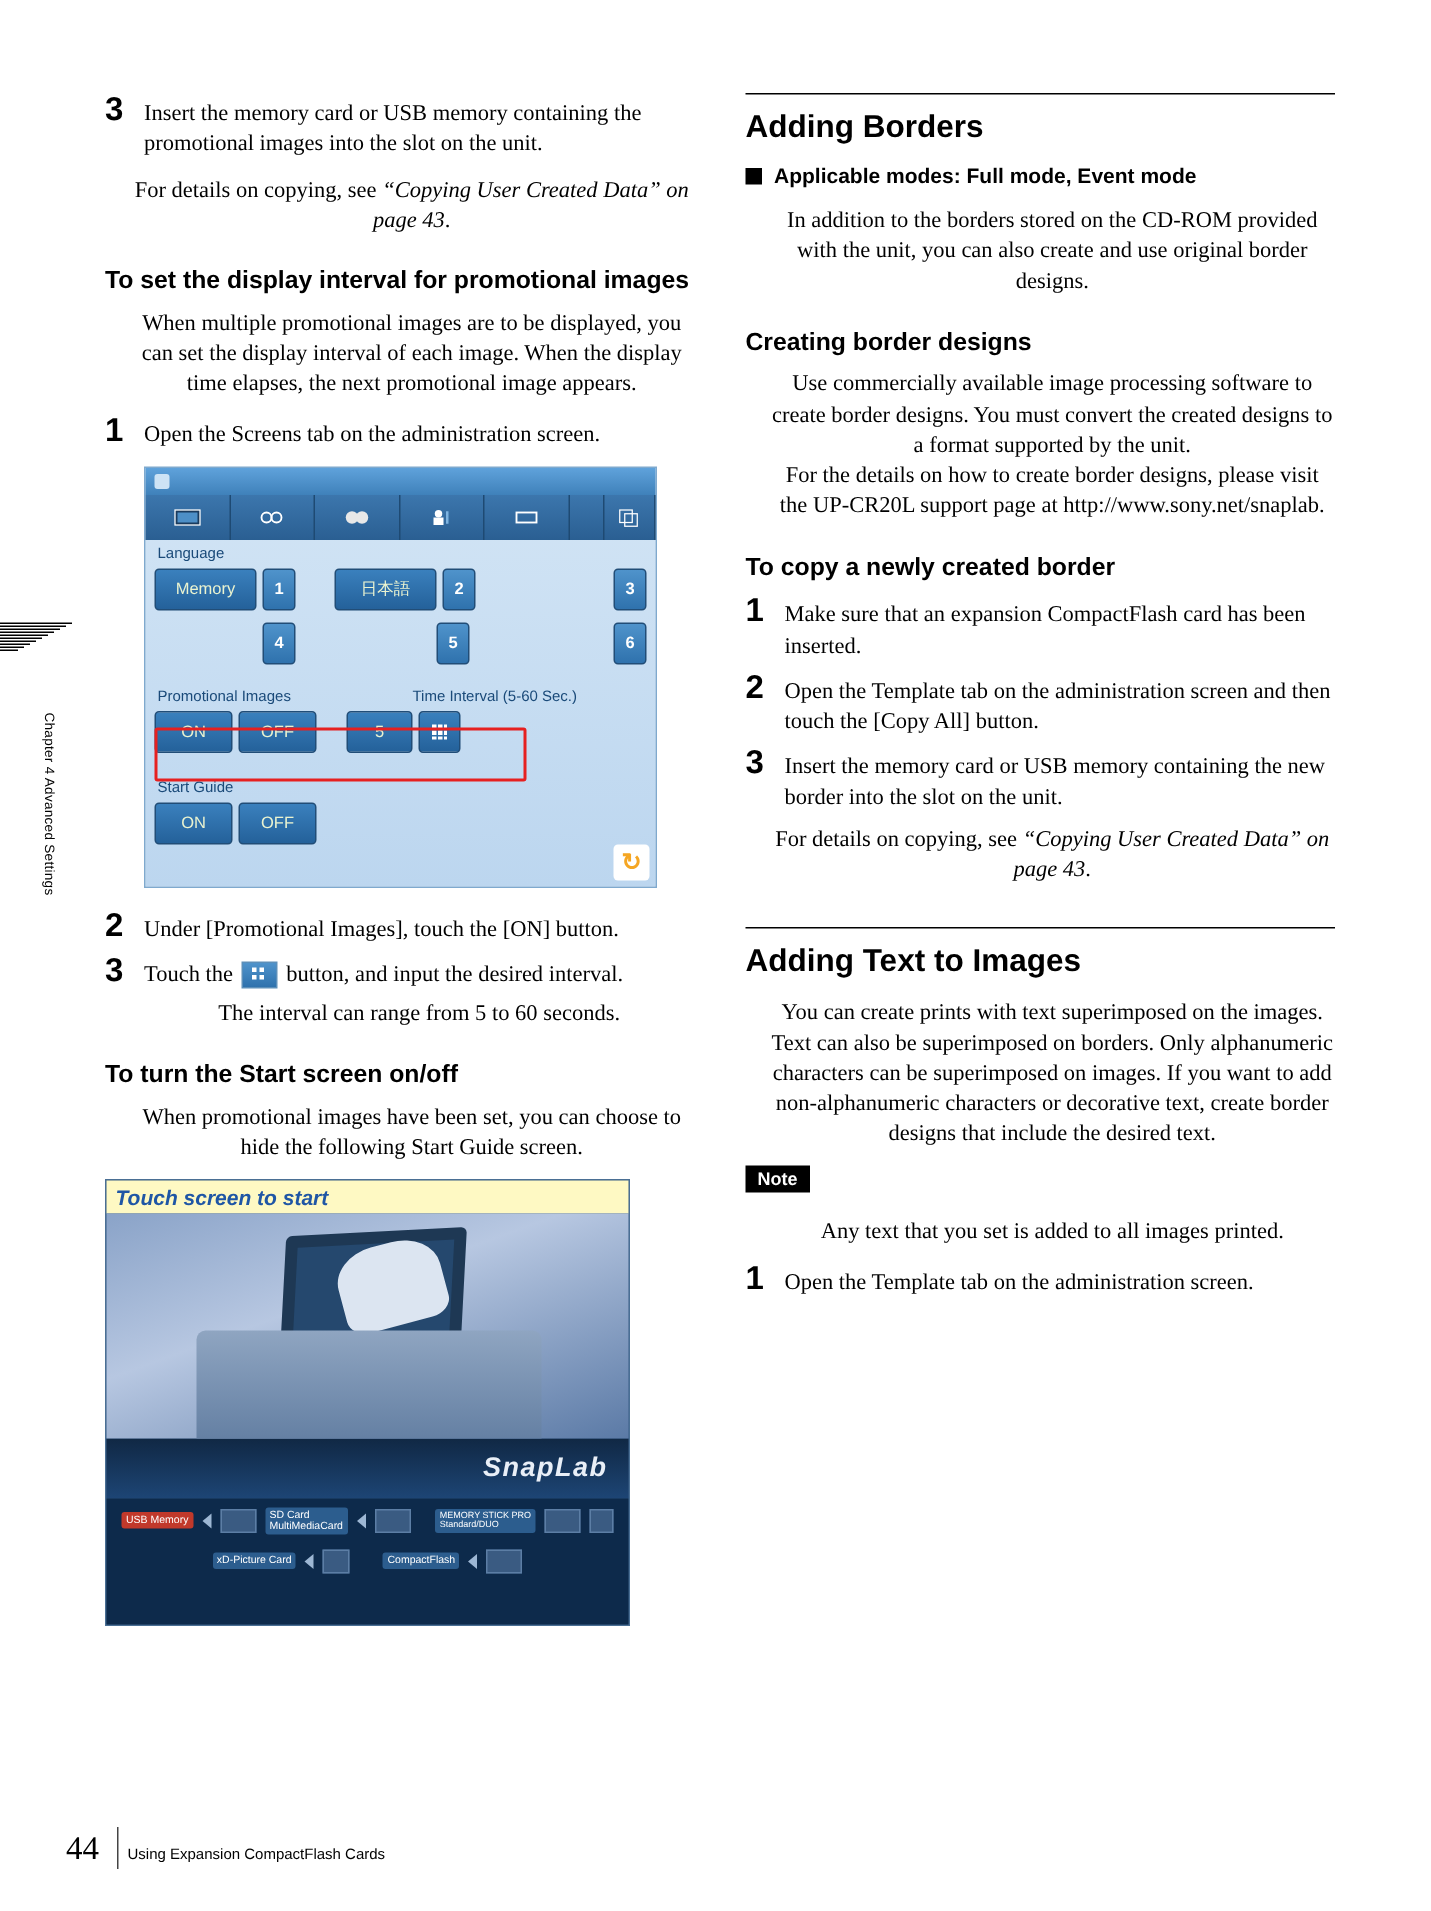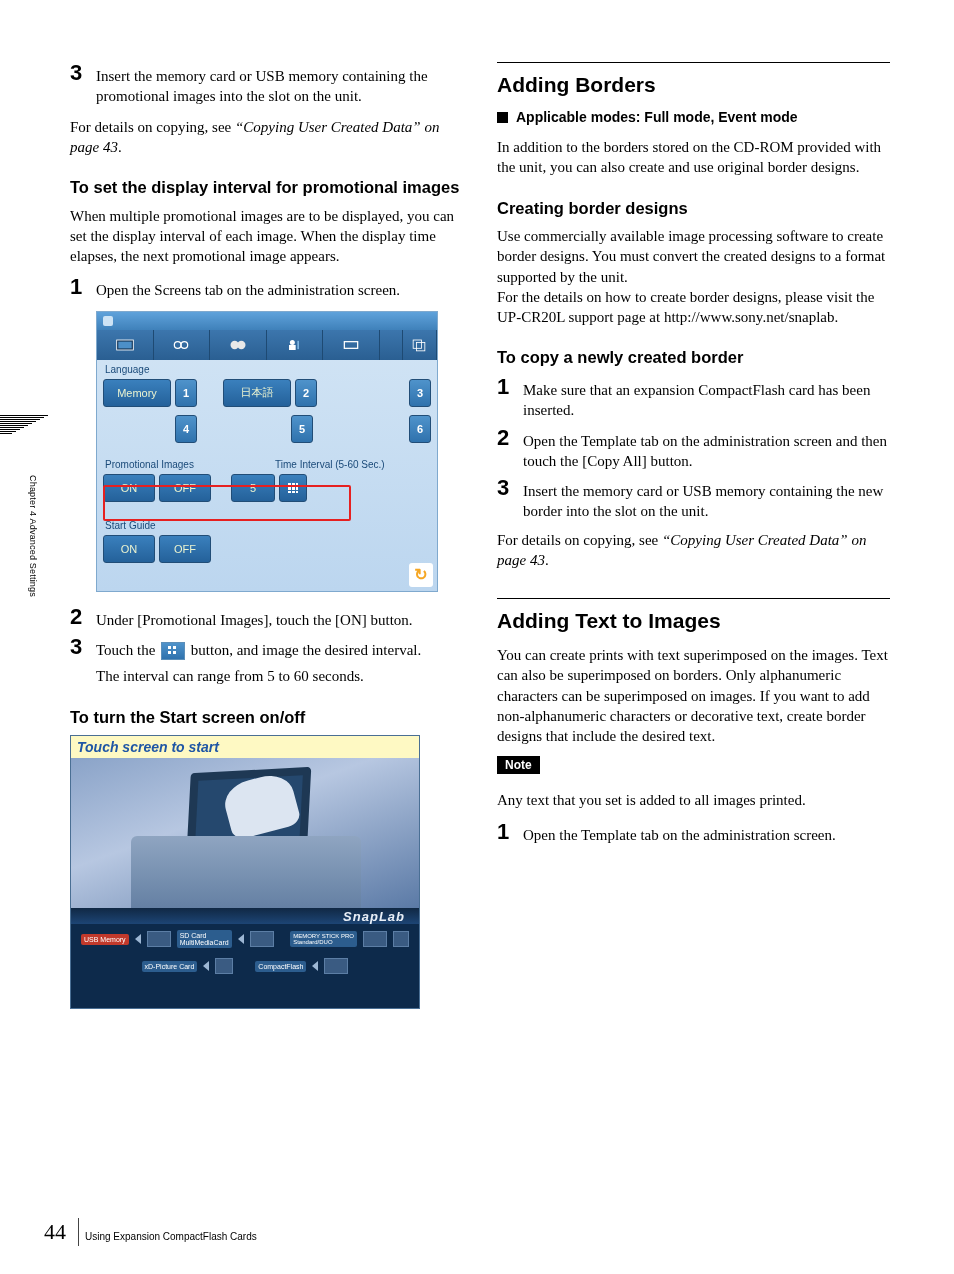--- a/index.html
+++ b/index.html
@@ -90,22 +90,23 @@
     flex-shrink: 0;
     line-height: 1;
   }
   .step-text {
     flex: 1;
     line-height: 1.35;
     padding-top: 4px;
   }
 
   p.body {
-    margin: 0 0 10px 0;
+    margin: 0 0 10px 16px;
     line-height: 1.35;
+    text-align: center;
   }
   p.indent { margin-left: 26px; }
 
   .italic { font-style: italic; }
 
   h3.sub-bold {
     font-family: Arial, Helvetica, sans-serif;
     font-weight: bold;
     font-size: 16.5px;
     margin: 20px 0 8px 0;
@@ -221,21 +222,21 @@
   }
   .start-img {
     height: 150px;
     background: linear-gradient(160deg,#8aa3c8 0%, #b7c7e1 40%, #5b7aa6 100%);
     position:relative; overflow:hidden;
   }
   .monitor { position:absolute; left:118px; top:12px; width:120px; height:78px; background:#1e3854; border-radius:4px; transform: skewX(-6deg) rotate(-3deg); }
   .monitor::after{ content:""; position:absolute; left:8px; top:8px; right:8px; bottom:8px; background:#25486e; }
   .hand { position:absolute; left:155px; top:20px; width:70px; height:55px; background:#dce5f1; border-radius:40% 40% 20% 20%; transform: rotate(-15deg); }
   .printer { position:absolute; left:60px; top:78px; width:230px; height:80px; background: linear-gradient(#8fa5c1,#607ca0); border-radius:6px 6px 0 0; }
-  .logo-strip { height:16px; background: linear-gradient(#102844,#1d4575); color:#e9eff7; font-style:italic; font-weight:bold; font-size:13px; display:flex; align-items:center; justify-content:flex-end; padding-right:14px; letter-spacing:1px;}
+  .logo-strip { height:40px; background: linear-gradient(#102844,#1d4575); color:#e9eff7; font-style:italic; font-weight:bold; font-size:18px; display:flex; align-items:center; justify-content:flex-end; padding-right:14px; letter-spacing:1px;}
   .slot-strip { height:72px; background:#0d2a4b; padding:6px 10px; position:relative; }
   .slot-row { display:flex; align-items:center; gap:6px; margin-bottom:4px; }
   .slot-lbl { font-size:7px; color:#fff; background:#c1392b; padding:2px 3px; border-radius:2px; }
   .slot-lbl.blue { background:#2c5d8e; }
   .slot-icon { width:22px; height:14px; background:#3a5b82; border:1px solid #5c7ea5; }
   .arrow-l { width:0;height:0;border-top:5px solid transparent;border-bottom:5px solid transparent;border-right:6px solid #9db7d4; }
 </style>
 </head>
 <body>
 
@@ -369,26 +370,27 @@
         <div class="refresh-corner">↻</div>
       </div>
 
       <div class="step-row">
         <div class="step-num">2</div>
         <div class="step-text">Under [Promotional Images], touch the [ON] button.</div>
       </div>
       <div class="step-row">
         <div class="step-num">3</div>
         <div class="step-text">
-          <span>Touch the </span><span class="inline-icon"></span><span> button, and image the desired interval.</span>
+          <span>Touch the </span><span class="inline-icon"></span><span> button, and input the desired interval.</span>
         </div>
       </div>
       <p class="body indent">The interval can range from 5 to 60 seconds.</p>
 
       <h3 class="sub-bold">To turn the Start screen on/off</h3>
+      <p class="body">When promotional images have been set, you can choose to hide the following Start Guide screen.</p>
 
       <div class="start-shot">
         <div class="start-top">Touch screen to start</div>
         <div class="start-img">
           <div class="monitor"></div>
           <div class="hand"></div>
           <div class="printer"></div>
         </div>
         <div class="logo-strip">SnapLab</div>
         <div class="slot-strip">

